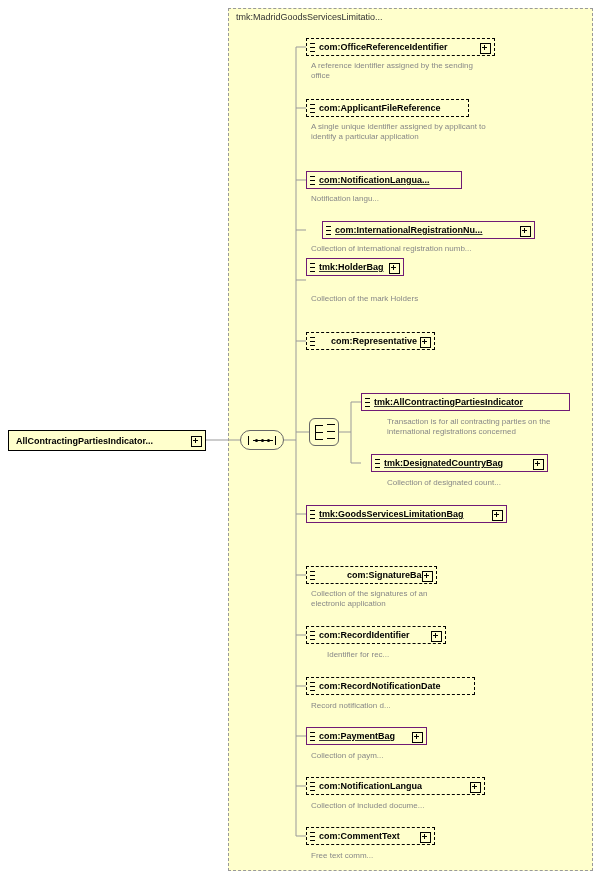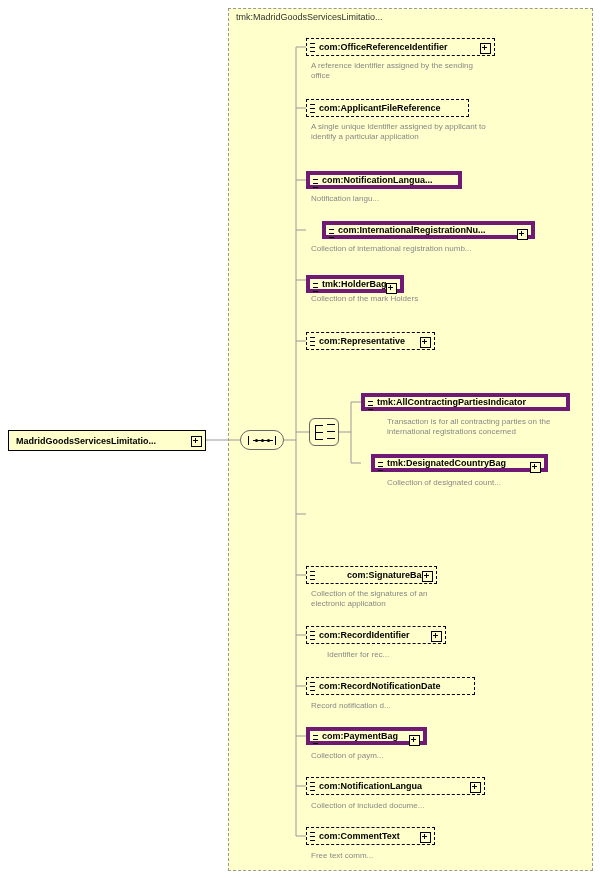--- a/index.html
+++ b/index.html
@@ -82,21 +82,21 @@
   }
   .choice-node .ch-line{position:absolute;background:#000;}
 
   
   .el{
     position:absolute;height:18px;
     background:#ffffcc;
     box-sizing:border-box;
     display:flex;align-items:center;
   }
-  .el.solid{border:4px solid #701a75;}
+  .el.solid{border:1px solid #701a75;text-decoration:underline;}
   .el.dashed{border:1px dashed #000000;}
   .el-label{
     font-size:9px;font-weight:bold;color:#000000;
     padding-left:12px;white-space:nowrap;
   }
   
   .el-marker{
     position:absolute;left:3px;top:4px;width:5px;height:10px;
   }
   .el-marker i{
@@ -152,21 +152,21 @@
     <line x1="296" y1="786" x2="306" y2="786" stroke="#999999" stroke-width="1"></line>
     <line x1="296" y1="836" x2="306" y2="836" stroke="#999999" stroke-width="1"></line>
 
     <line x1="339" y1="432" x2="351" y2="432" stroke="#999999" stroke-width="1"></line>
     <line x1="351" y1="402" x2="351" y2="463" stroke="#999999" stroke-width="1"></line>
     <line x1="351" y1="402" x2="361" y2="402" stroke="#999999" stroke-width="1"></line>
     <line x1="351" y1="463" x2="361" y2="463" stroke="#999999" stroke-width="1"></line>
   </svg>
 
   <div class="root-box">
-    <span class="root-label">MadridGoodsServicesLimitatio...</span>
+    <span class="root-label">AllContractingPartiesIndicator...</span>
     <span class="root-expand"></span>
   </div>
 
   <div class="seq-node">
     <span class="seq-left-bar"></span>
     <span class="seq-right-bar"></span>
     <span class="seq-dots">
       <span style="left:2px"></span>
         <span style="left:8px"></span>
         <span style="left:14px"></span>
@@ -218,32 +218,32 @@
     <span class="el-marker">
         <i></i>
         <i></i>
         <i></i>
       </span>
     <span class="el-label">com:InternationalRegistrationNu...</span>
     <span class="el-plus" style="right:3px;"></span>
   </div>
   <div class="doc" style="left:311px;top:244px;width:200px;">Collection of international registration numb...</div>
 
-  <div class="el solid" style="left:306px;top:275px;width:98px;">
+  <div class="el solid" style="left:306px;top:258px;width:98px;">
     <span class="el-marker">
         <i></i>
         <i></i>
         <i></i>
       </span>
     <span class="el-label">tmk:HolderBag</span>
     <span class="el-plus" style="right:3px;"></span>
   </div>
   <div class="doc" style="left:311px;top:294px;width:120px;">Collection of the mark Holders</div>
 
-  <div class="el dashed" style="left:306px;top:332px;width:129px;">
+  <div class="el dashed" style="left:306px;top:332px;width:129px;padding-left:12px;">
     <span class="el-marker">
         <i></i>
         <i></i>
         <i></i>
       </span>
     <span class="el-label">com:Representative</span>
     <span class="el-plus" style="right:3px;"></span>
   </div>
 
   <div class="el solid" style="left:361px;top:393px;width:209px;">
@@ -260,20 +260,29 @@
     <span class="el-marker">
         <i></i>
         <i></i>
         <i></i>
       </span>
     <span class="el-label">tmk:DesignatedCountryBag</span>
     <span class="el-plus" style="right:3px;"></span>
   </div>
   <div class="doc" style="left:387px;top:478px;width:200px;">Collection of designated count...</div>
 
+  <div class="el solid" style="left:306px;top:505px;width:201px;">
+    <span class="el-marker">
+        <i></i>
+        <i></i>
+        <i></i>
+      </span>
+    <span class="el-label">tmk:GoodsServicesLimitationBag</span>
+    <span class="el-plus" style="right:3px;"></span>
+  </div>
 
   <div class="el dashed" style="left:306px;top:566px;width:131px;padding-left:28px;">
     <span class="el-marker">
         <i></i>
         <i></i>
         <i></i>
       </span>
     <span class="el-label">com:SignatureBag</span>
     <span class="el-plus" style="right:3px;"></span>
   </div>

